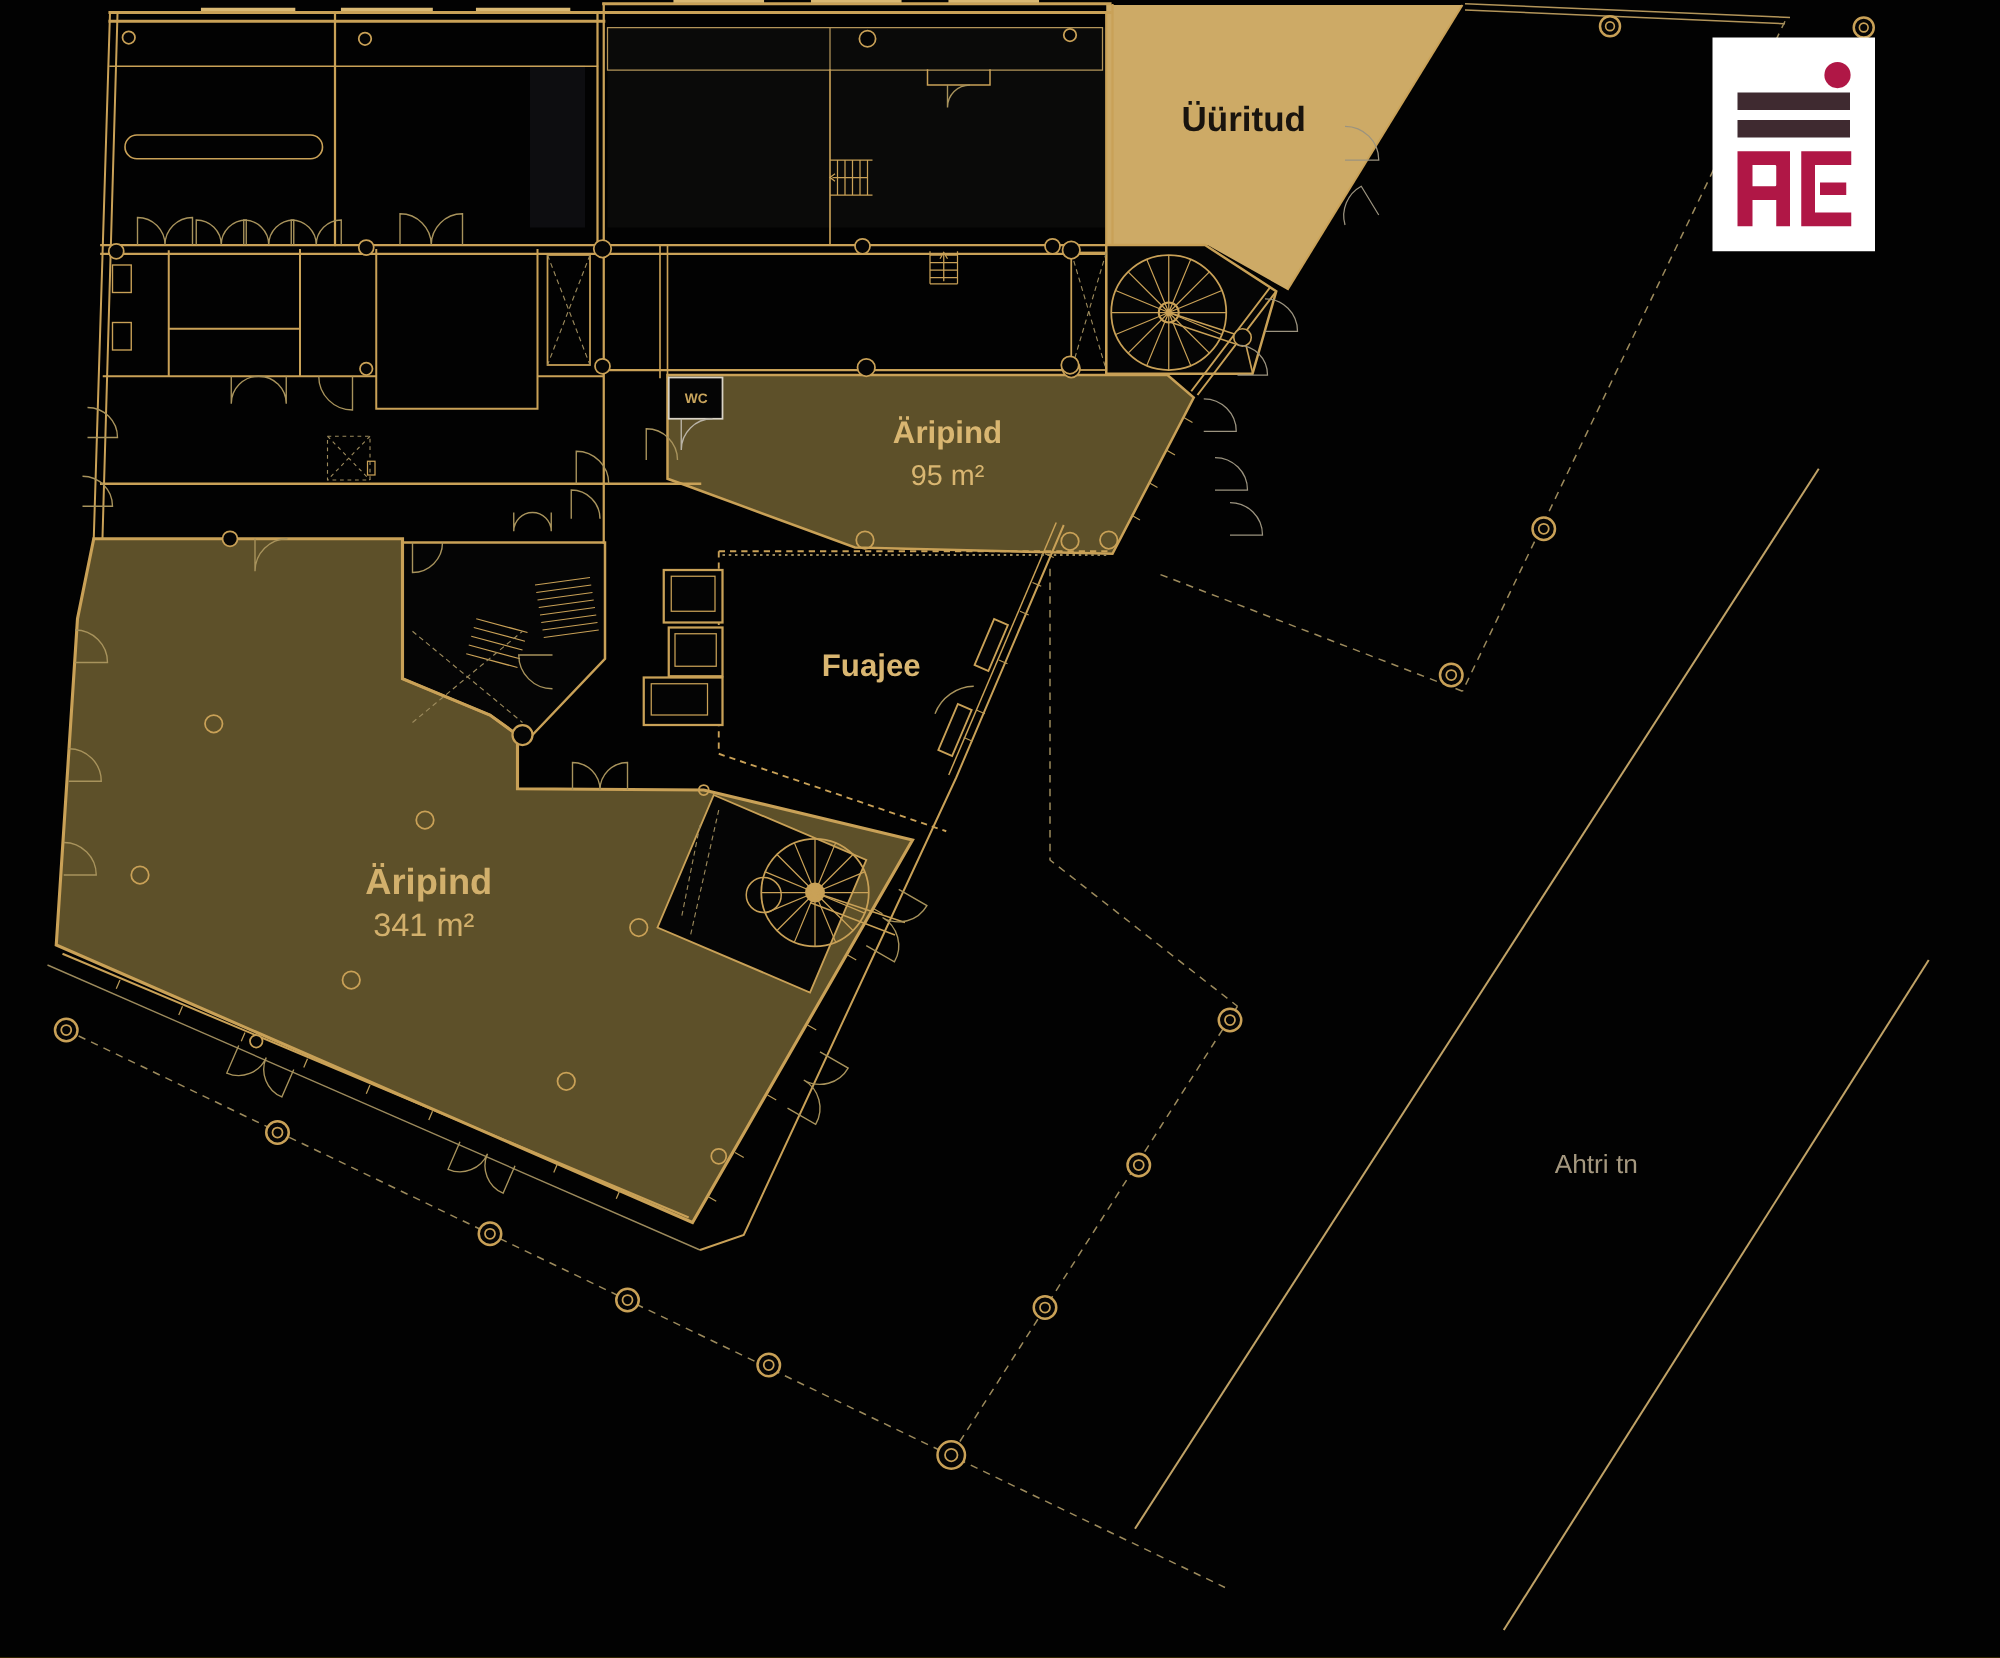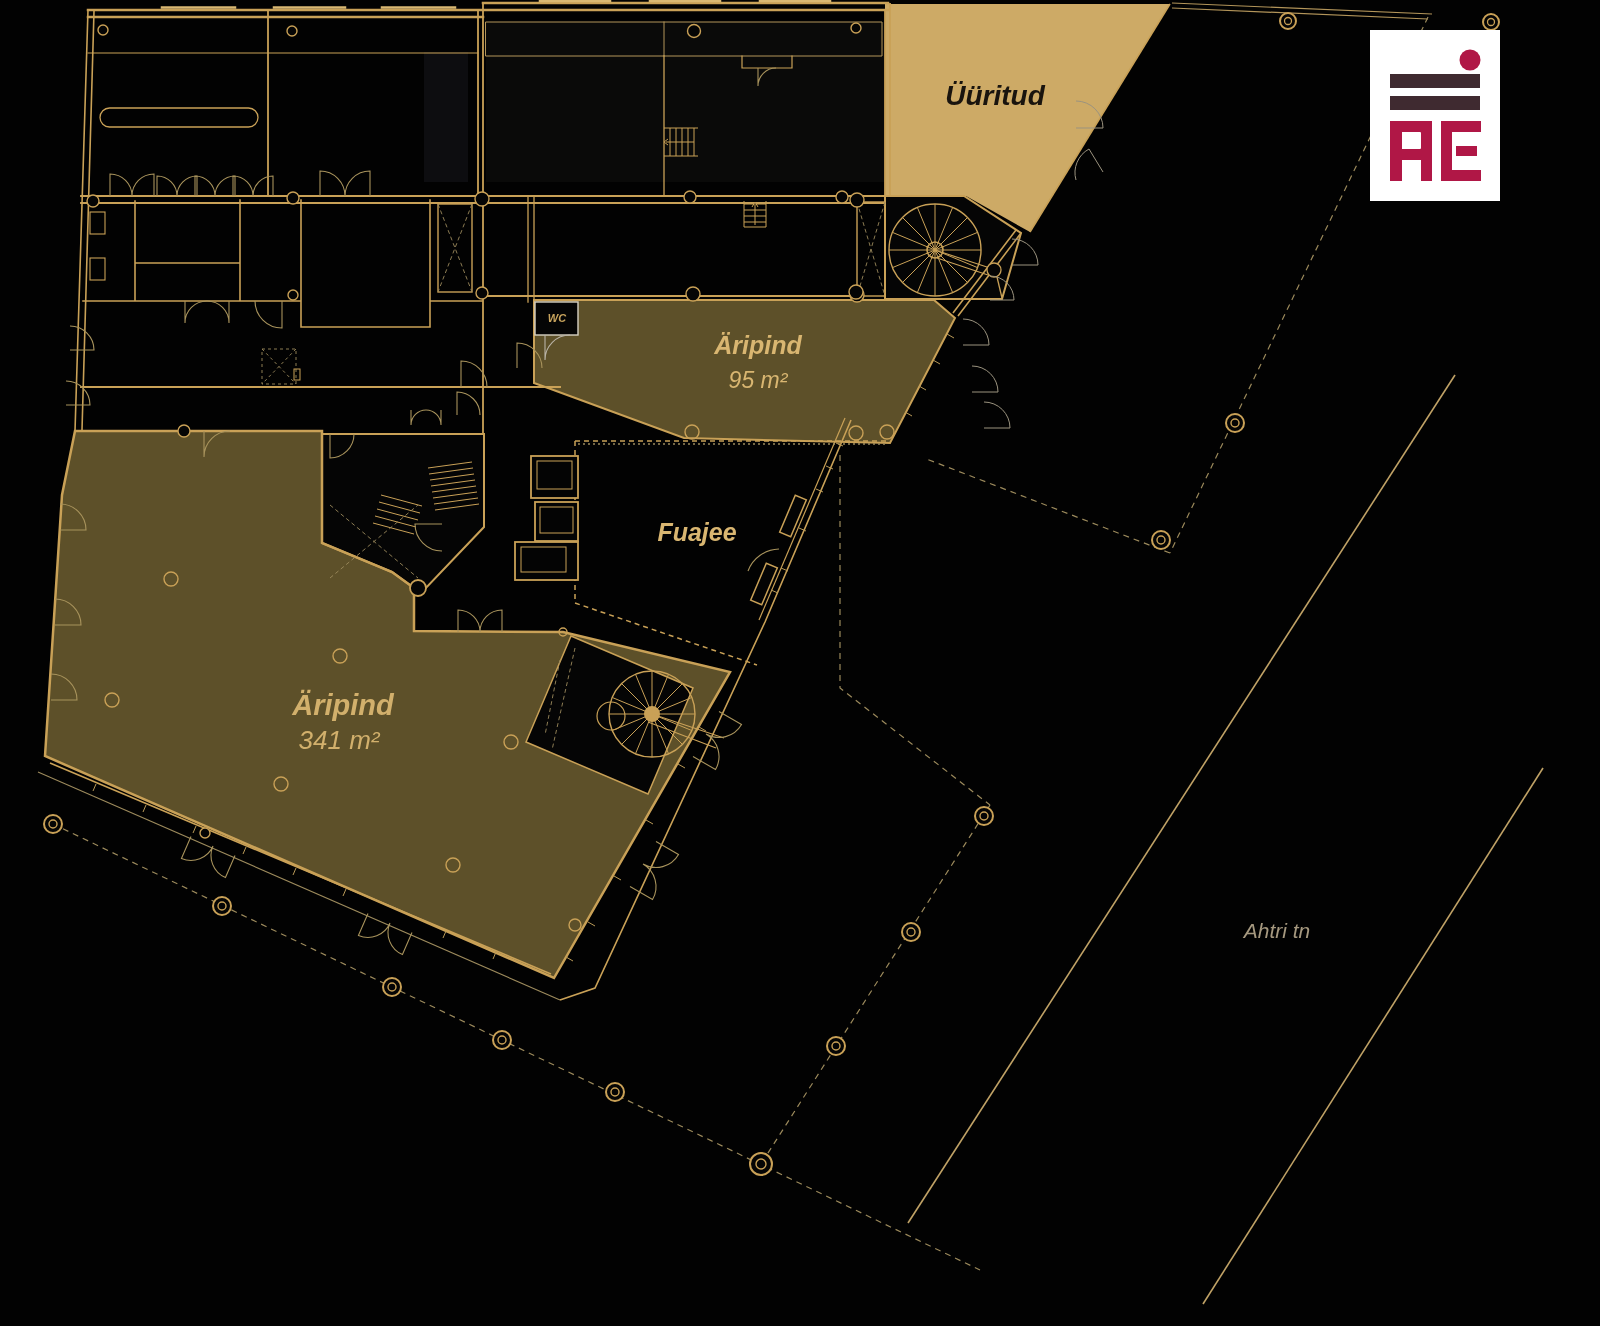--- a/index.html
+++ b/index.html
@@ -1,16 +1,16 @@
 <!DOCTYPE html>
 <html><head>
 <meta charset="utf-8">
 <style>
 html,body{margin:0;padding:0;background:#000;}
-.wrap{position:relative;width:1600px;height:1326px;background:#eab308;overflow:hidden;font-family:"Liberation Sans",sans-serif;font-style:italic;}
+.wrap{position:relative;width:1600px;height:1326px;background:#eab308;overflow:hidden;font-family:"Liberation Sans",sans-serif;}
 svg{position:absolute;left:0;top:0;}
 text{font-family:"Liberation Sans",sans-serif;}
 </style>
 </head>
 <body>
 
 <div class="wrap">
 <svg width="1600" height="1326" viewBox="0 0 1600 1326">
 
 <rect x="0" y="0" width="1600" height="1326" fill="#020202"></rect>

